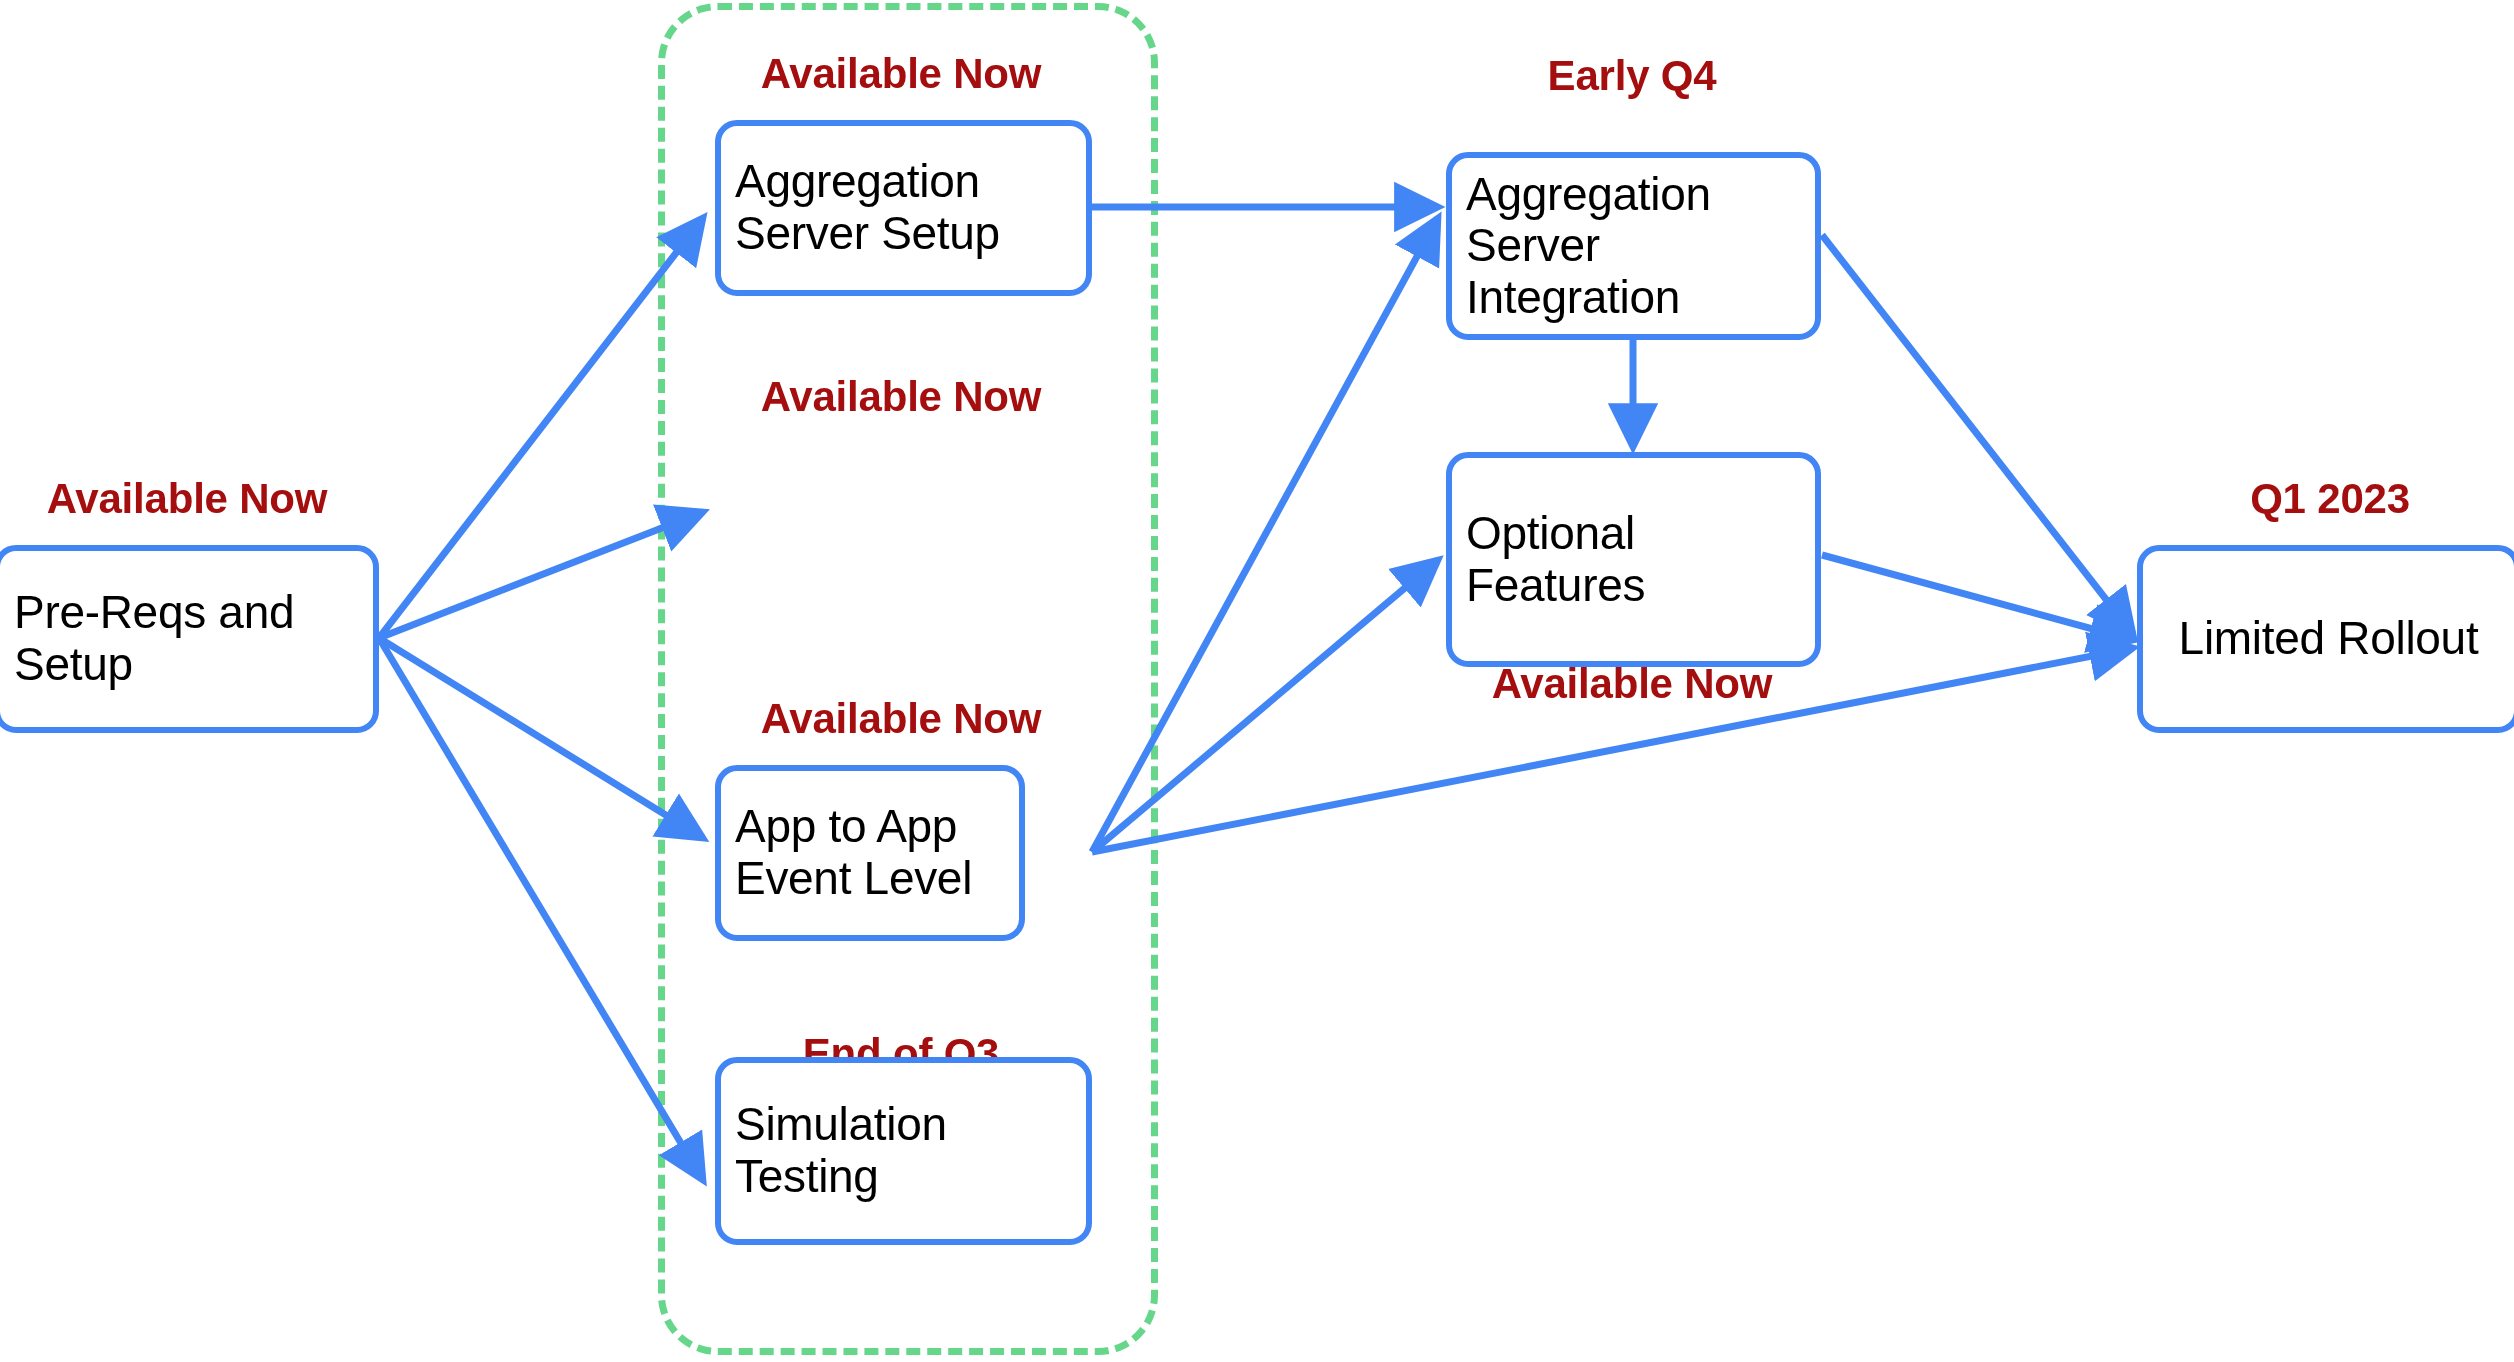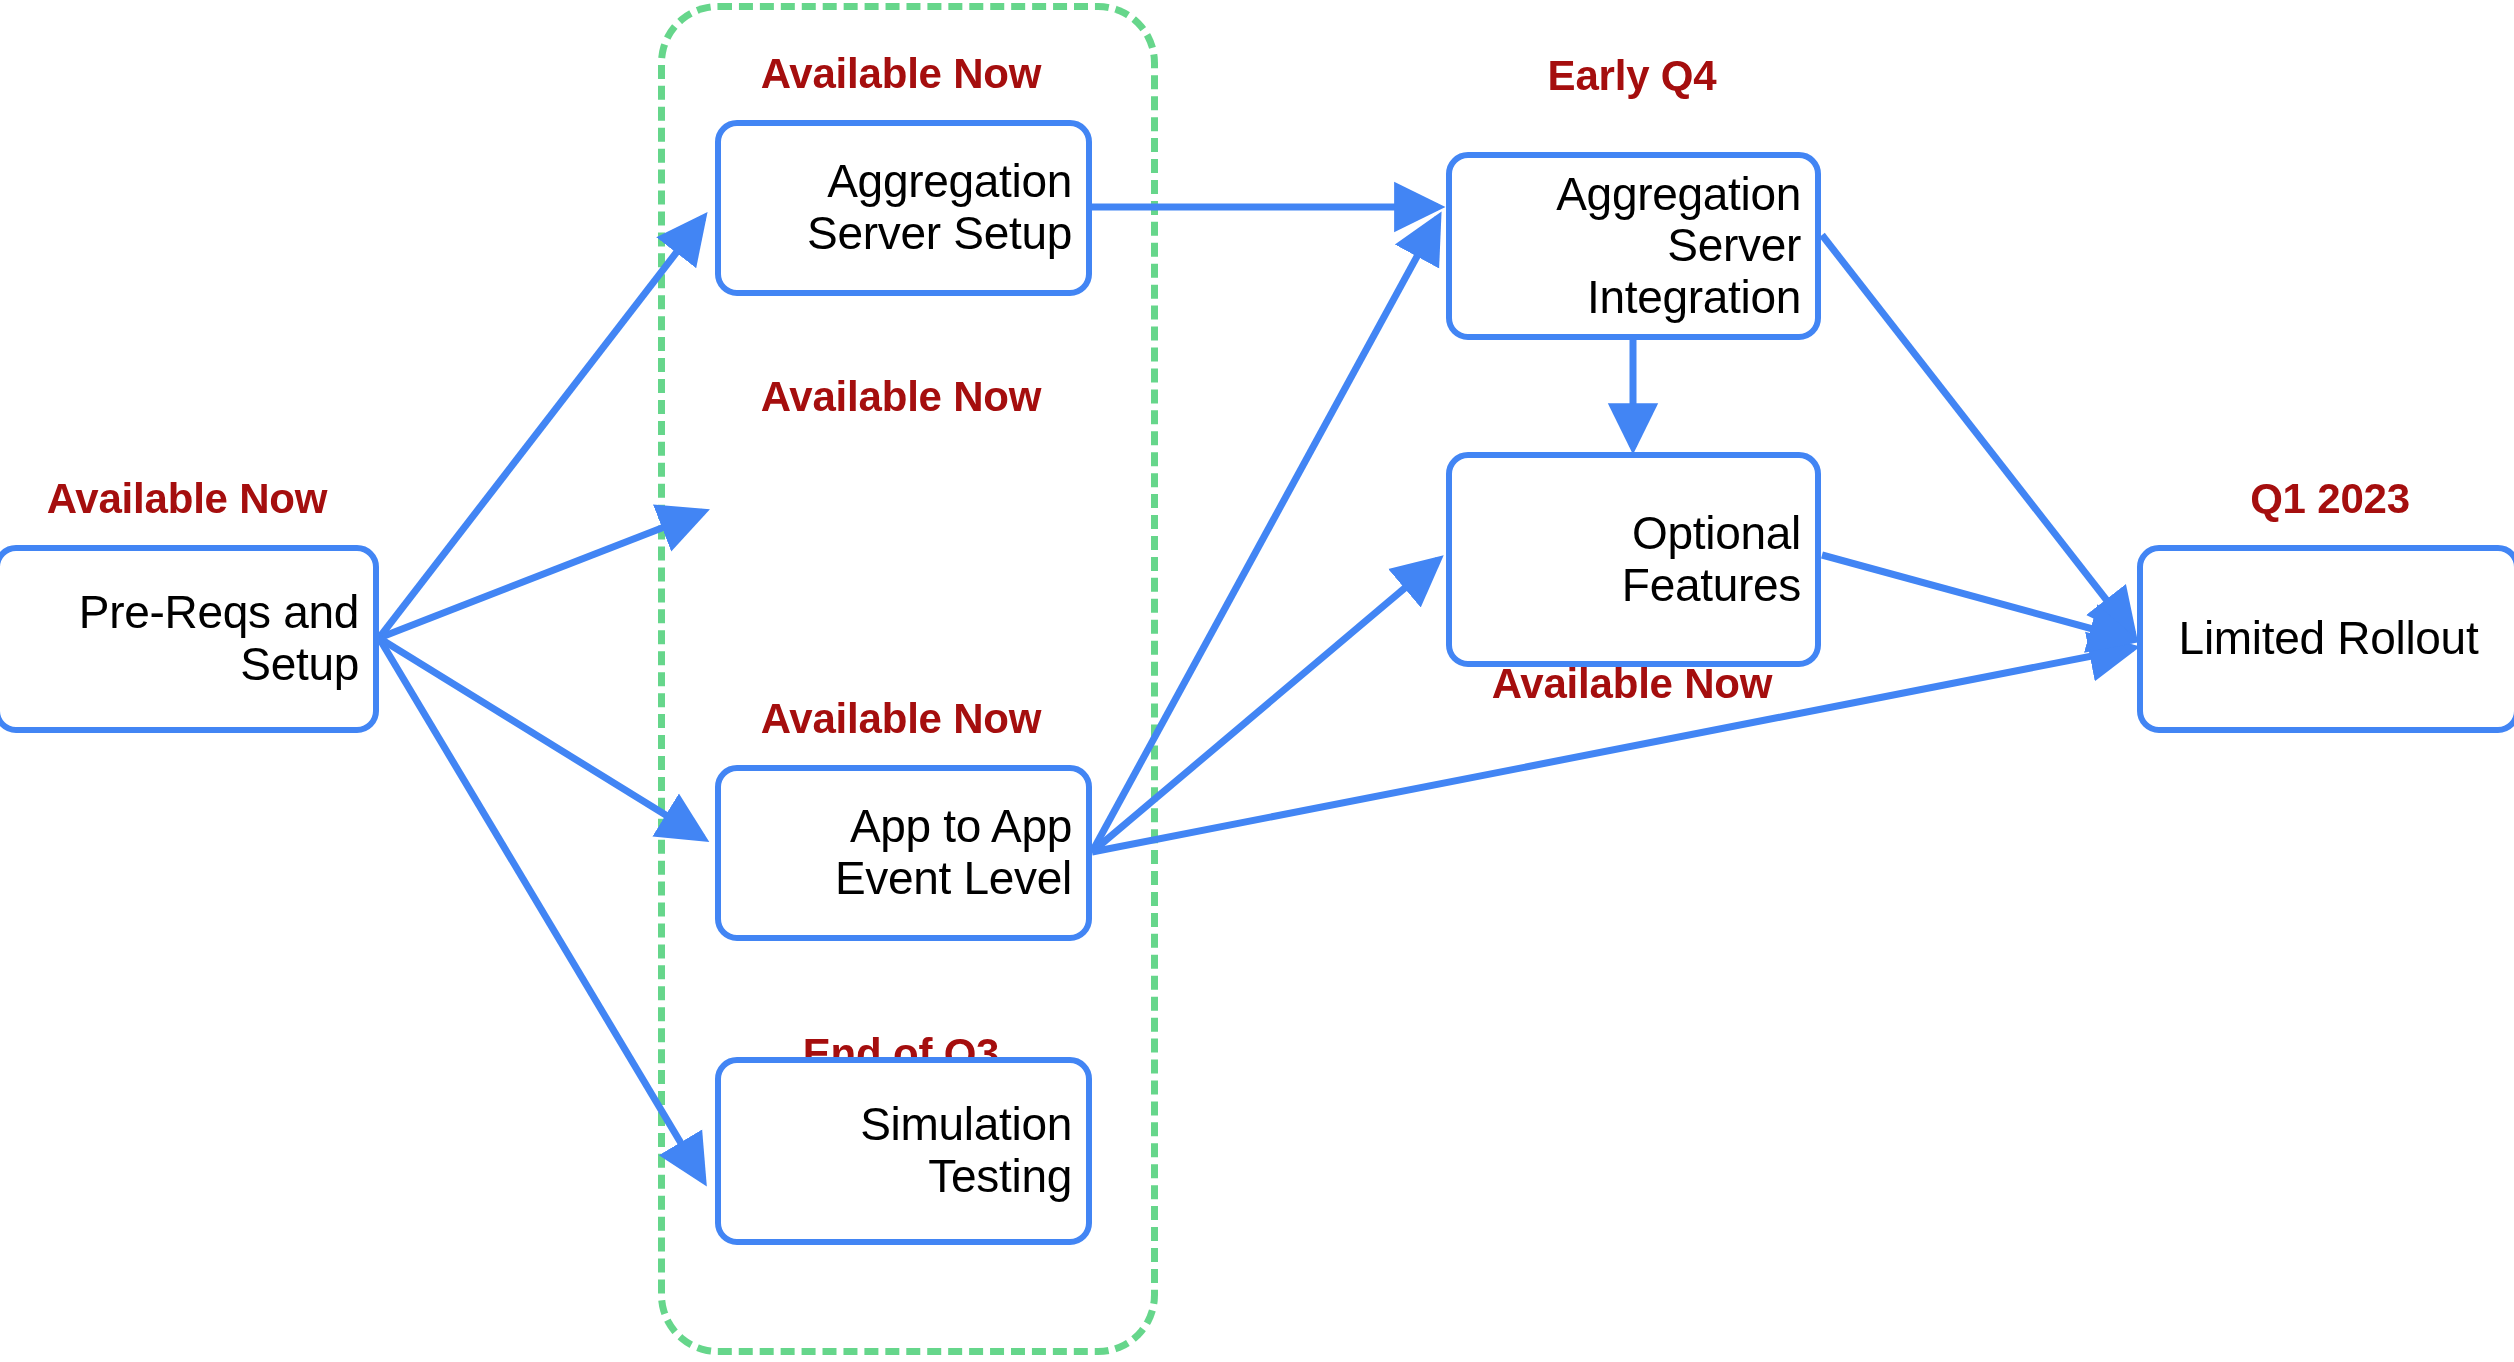--- a/index.html
+++ b/index.html
@@ -34,21 +34,21 @@
   }
   .node {
     position: absolute;
     box-sizing: border-box;
     border: 6px solid #4285F4;
     border-radius: 22px;
     background: #ffffff;
     display: flex;
     align-items: center;
     justify-content: center;
-    text-align: right;
+    text-align: left;
     color: #000000;
     font-family: "Liberation Sans", sans-serif;
     font-size: 46px;
     line-height: 1.12;
     font-weight: 400;
     letter-spacing: -0.3px;
     padding: 4px 14px;
   }
   .status-label {
     position: absolute;
@@ -106,21 +106,21 @@
 
   <div class="status-label" style="left:1632px; top:660px;">Available Now</div>
 
   <div class="status-label" style="left:2330px; top:475px;">Q1 2023</div>
 
   <div class="node" style="left:-6px; top:545px; width:385px; height:188px;">Pre-Reqs and Setup</div>
 
   <div class="node" style="left:715px; top:120px; width:377px; height:176px;">Aggregation Server Setup</div>
 
 
-  <div class="node" style="left:715px; top:765px; width:377px; height:176px;">App to App Event Level</div>
+  <div class="node" style="left:715px; top:765px; width:310px; height:176px;">App to App Event Level</div>
 
   <div class="node" style="left:715px; top:1057px; width:377px; height:188px;">Simulation Testing</div>
 
   <div class="node" style="left:1446px; top:117px; width:375px; height:188px;margin-top:35px;">Aggregation Server Integration</div>
 
   <div class="node" style="left:1446px; top:452px; width:375px; height:215px;">Optional Features</div>
 
   <div class="node" style="left:2137px; top:545px; width:383px; height:188px;">Limited Rollout</div>
 
 </div>

